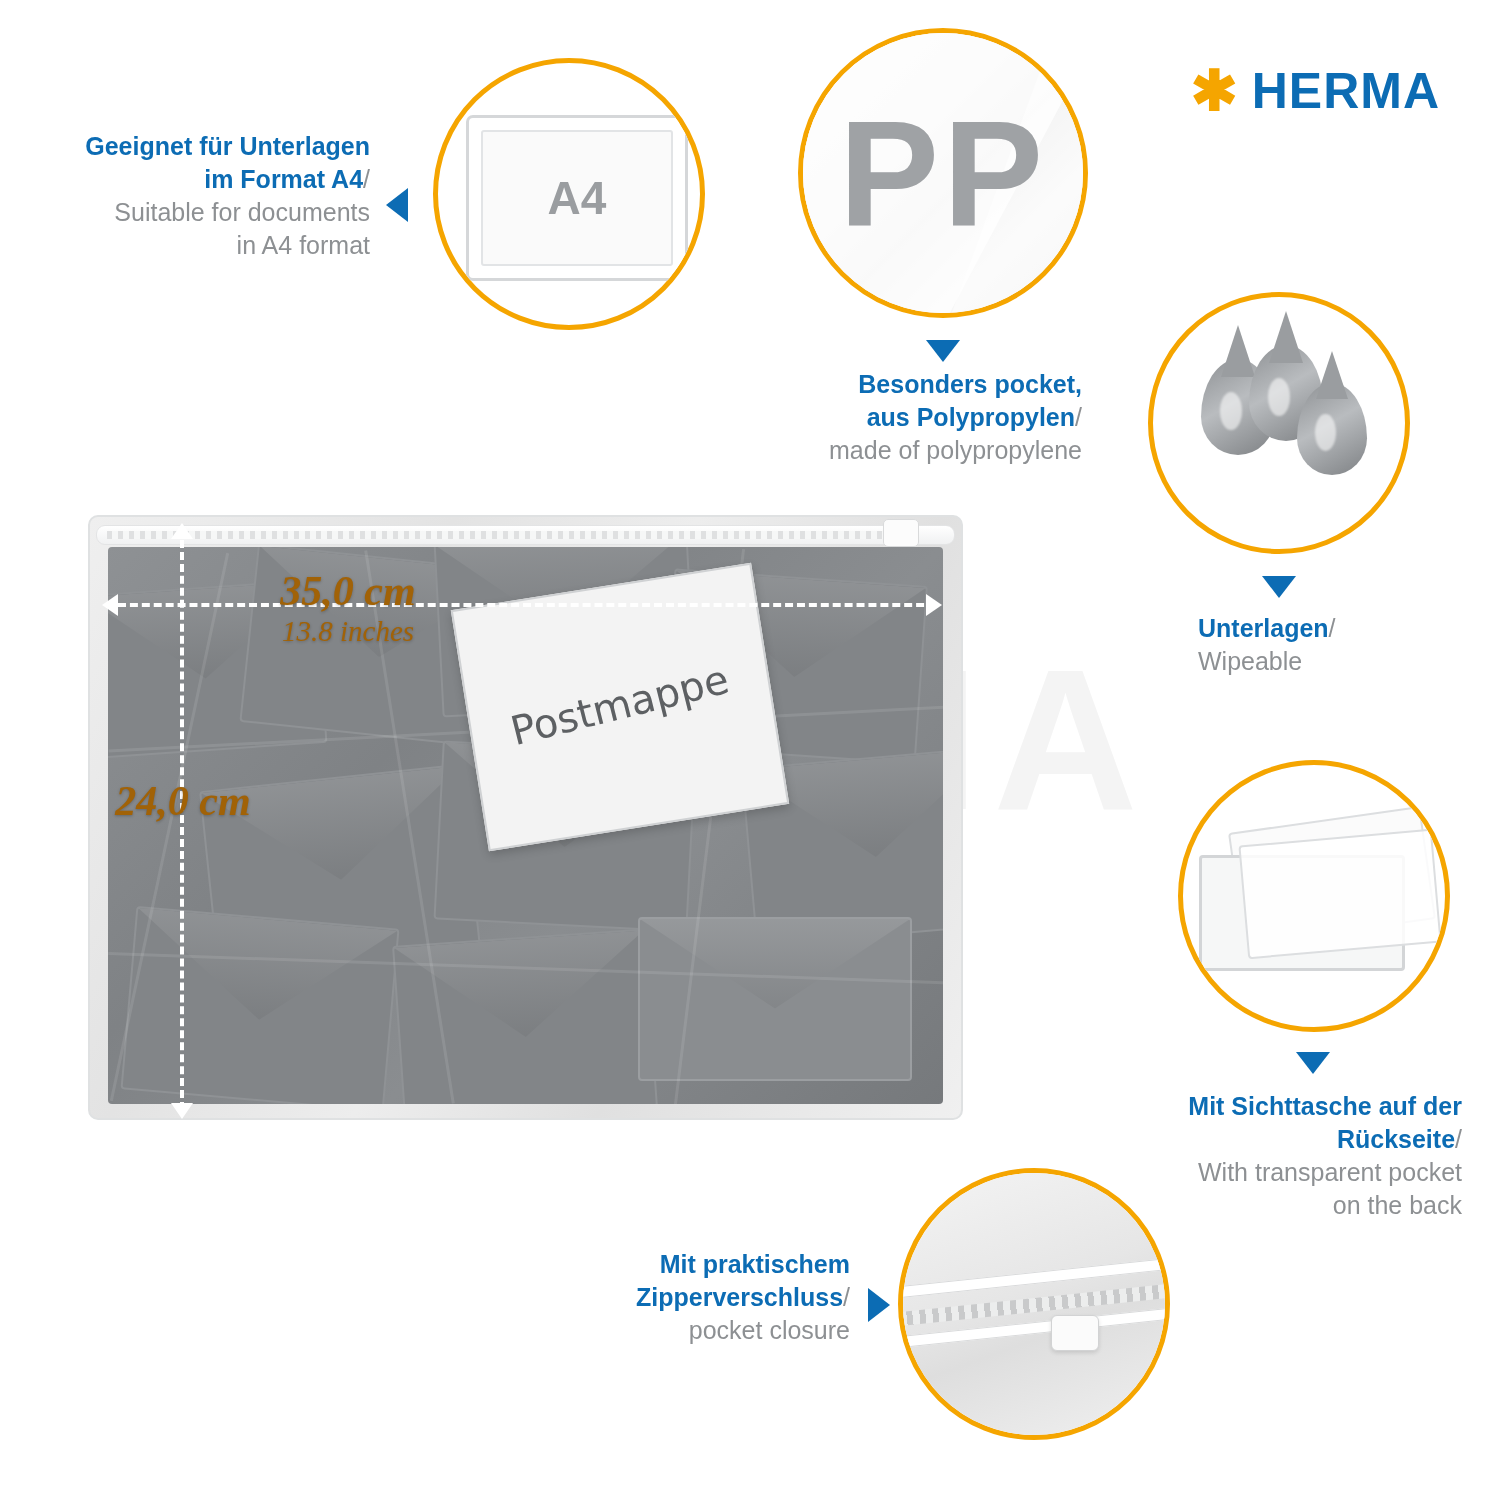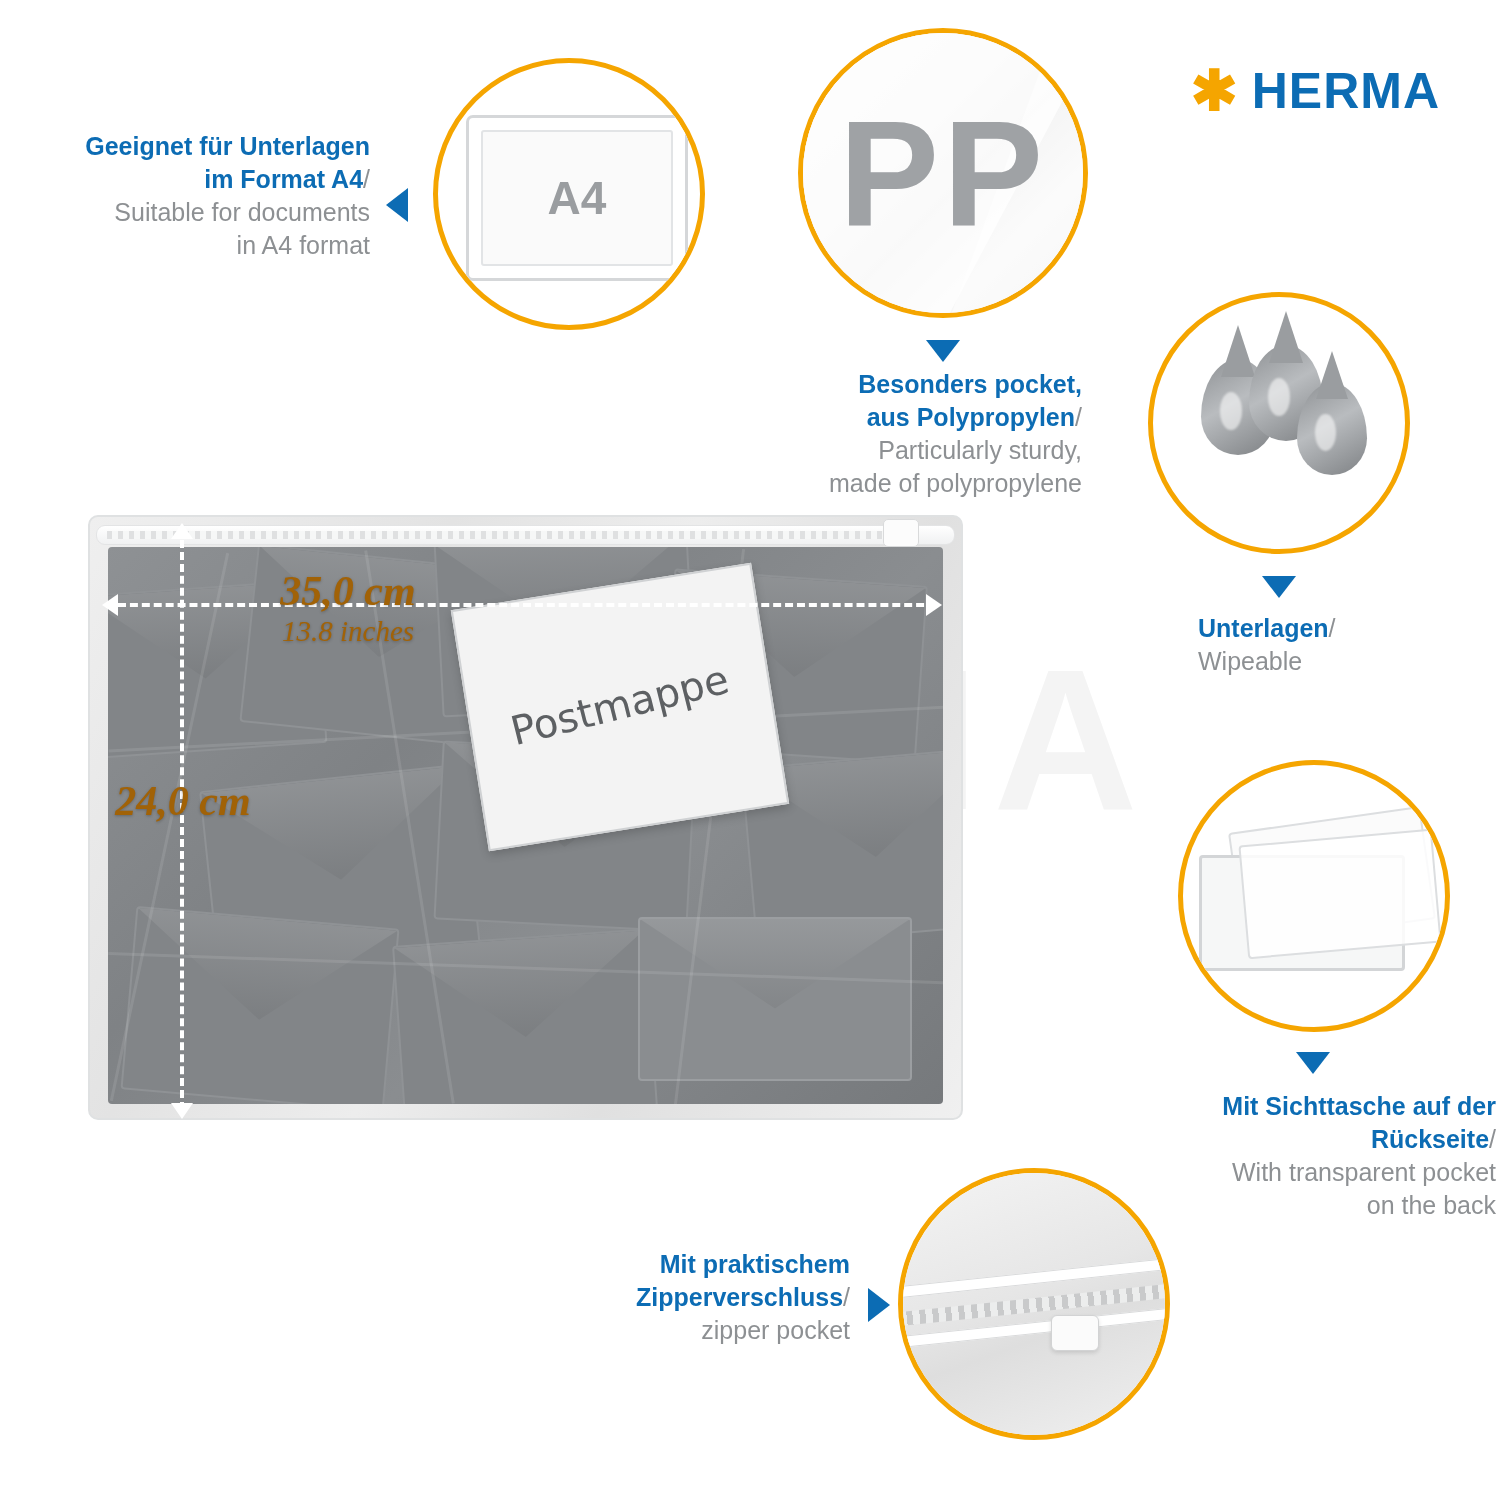--- a/index.html
+++ b/index.html
@@ -371,21 +371,20 @@
 <div class="circle" style="left:798px; top:28px; width:290px; height:290px;">
   <div class="pp-bg"></div>
   <div class="pp-sheen"></div>
   <div class="pp-sheen2"></div>
   <div class="pp-text">PP</div>
 </div>
 <div class="arrow arrow-down" style="left:926px; top:340px;"></div>
 <div class="callout t-right" style="left:720px; top:368px; width:362px;">
   <div class="de">Besonders pocket,</div>
   <div class="de"><span>aus Polypropylen</span><span class="slash">/</span></div>
-  <div class="en">Particularly sturdy,</div>
   <div class="en">made of polypropylene</div>
 </div>
 
 <div class="circle" style="left:1148px; top:292px; width:262px; height:262px;">
   <div style="position:absolute; inset:0;">
     <div class="drop" style="left:48px; top:62px; width:74px; height:96px;"></div>
     <div class="drop-tip" style="left:68px; top:28px; border-left:17px solid transparent; border-right:17px solid transparent; border-bottom:52px solid #9a9da0;"></div>
     <div class="drop" style="left:96px; top:48px; width:74px; height:96px;"></div>
     <div class="drop-tip" style="left:116px; top:14px; border-left:17px solid transparent; border-right:17px solid transparent; border-bottom:52px solid #9a9da0;"></div>
     <div class="drop" style="left:144px; top:86px; width:70px; height:92px;"></div>
@@ -399,41 +398,41 @@
 </div>
 
 <div class="circle" style="left:1178px; top:760px; width:272px; height:272px;">
   <div style="position:absolute; inset:0;">
     <div class="pocket-card" style="left:52px; top:54px; width:190px; height:110px; transform:rotate(-8deg); background:#fbfbfb;"></div>
     <div class="pocket-card" style="left:16px; top:90px; width:200px; height:110px; border:3px solid #d3d5d7; background:#f6f7f7;"></div>
     <div class="pocket-card" style="left:60px; top:72px; width:190px; height:110px; transform:rotate(-5deg); background:rgba(255,255,255,0.85);"></div>
   </div>
 </div>
 <div class="arrow arrow-down" style="left:1296px; top:1052px;"></div>
-<div class="callout t-right" style="left:1124px; top:1090px; width:372px;">
+<div class="callout t-right" style="left:1090px; top:1090px; width:372px;">
   <div class="de">Mit Sichttasche auf der</div>
   <div class="de"><span>Rückseite</span><span class="slash">/</span></div>
   <div class="en">With transparent pocket</div>
   <div class="en">on the back</div>
 </div>
 
 <div class="circle" style="left:898px; top:1168px; width:272px; height:272px;">
   <div class="zip-bg"></div>
   <div style="position:absolute; inset:0;">
     <div class="zip-line" style="top:96px;"></div>
     <div class="zip-teeth" style="top:122px;"></div>
     <div class="zip-line" style="top:146px;"></div>
     <div class="zip-slider" style="left:148px; top:142px;"></div>
   </div>
 </div>
 <div class="arrow arrow-right" style="left:868px; top:1288px;"></div>
 <div class="callout t-right" style="left:530px; top:1248px; width:320px;">
   <div class="de">Mit praktischem</div>
   <div class="de"><span>Zipperverschluss</span><span class="slash">/</span></div>
-  <div class="en">zipper pocket</div>
+  <div class="en">pocket closure</div>
 </div>
 
 <div class="product">
   <div class="bag-body">
     <div class="bag-inner">
       <div class="env" style="left:-20px; top:40px; width:230px; height:160px; transform:rotate(-4deg);"></div>
       <div class="env" style="left:140px; top:10px; width:260px; height:175px; transform:rotate(6deg);"></div>
       <div class="env" style="left:330px; top:-10px; width:250px; height:170px; transform:rotate(-3deg);"></div>
       <div class="env" style="left:560px; top:30px; width:250px; height:175px; transform:rotate(4deg);"></div>
       <div class="env" style="left:100px; top:230px; width:260px; height:180px; transform:rotate(-6deg);"></div>

